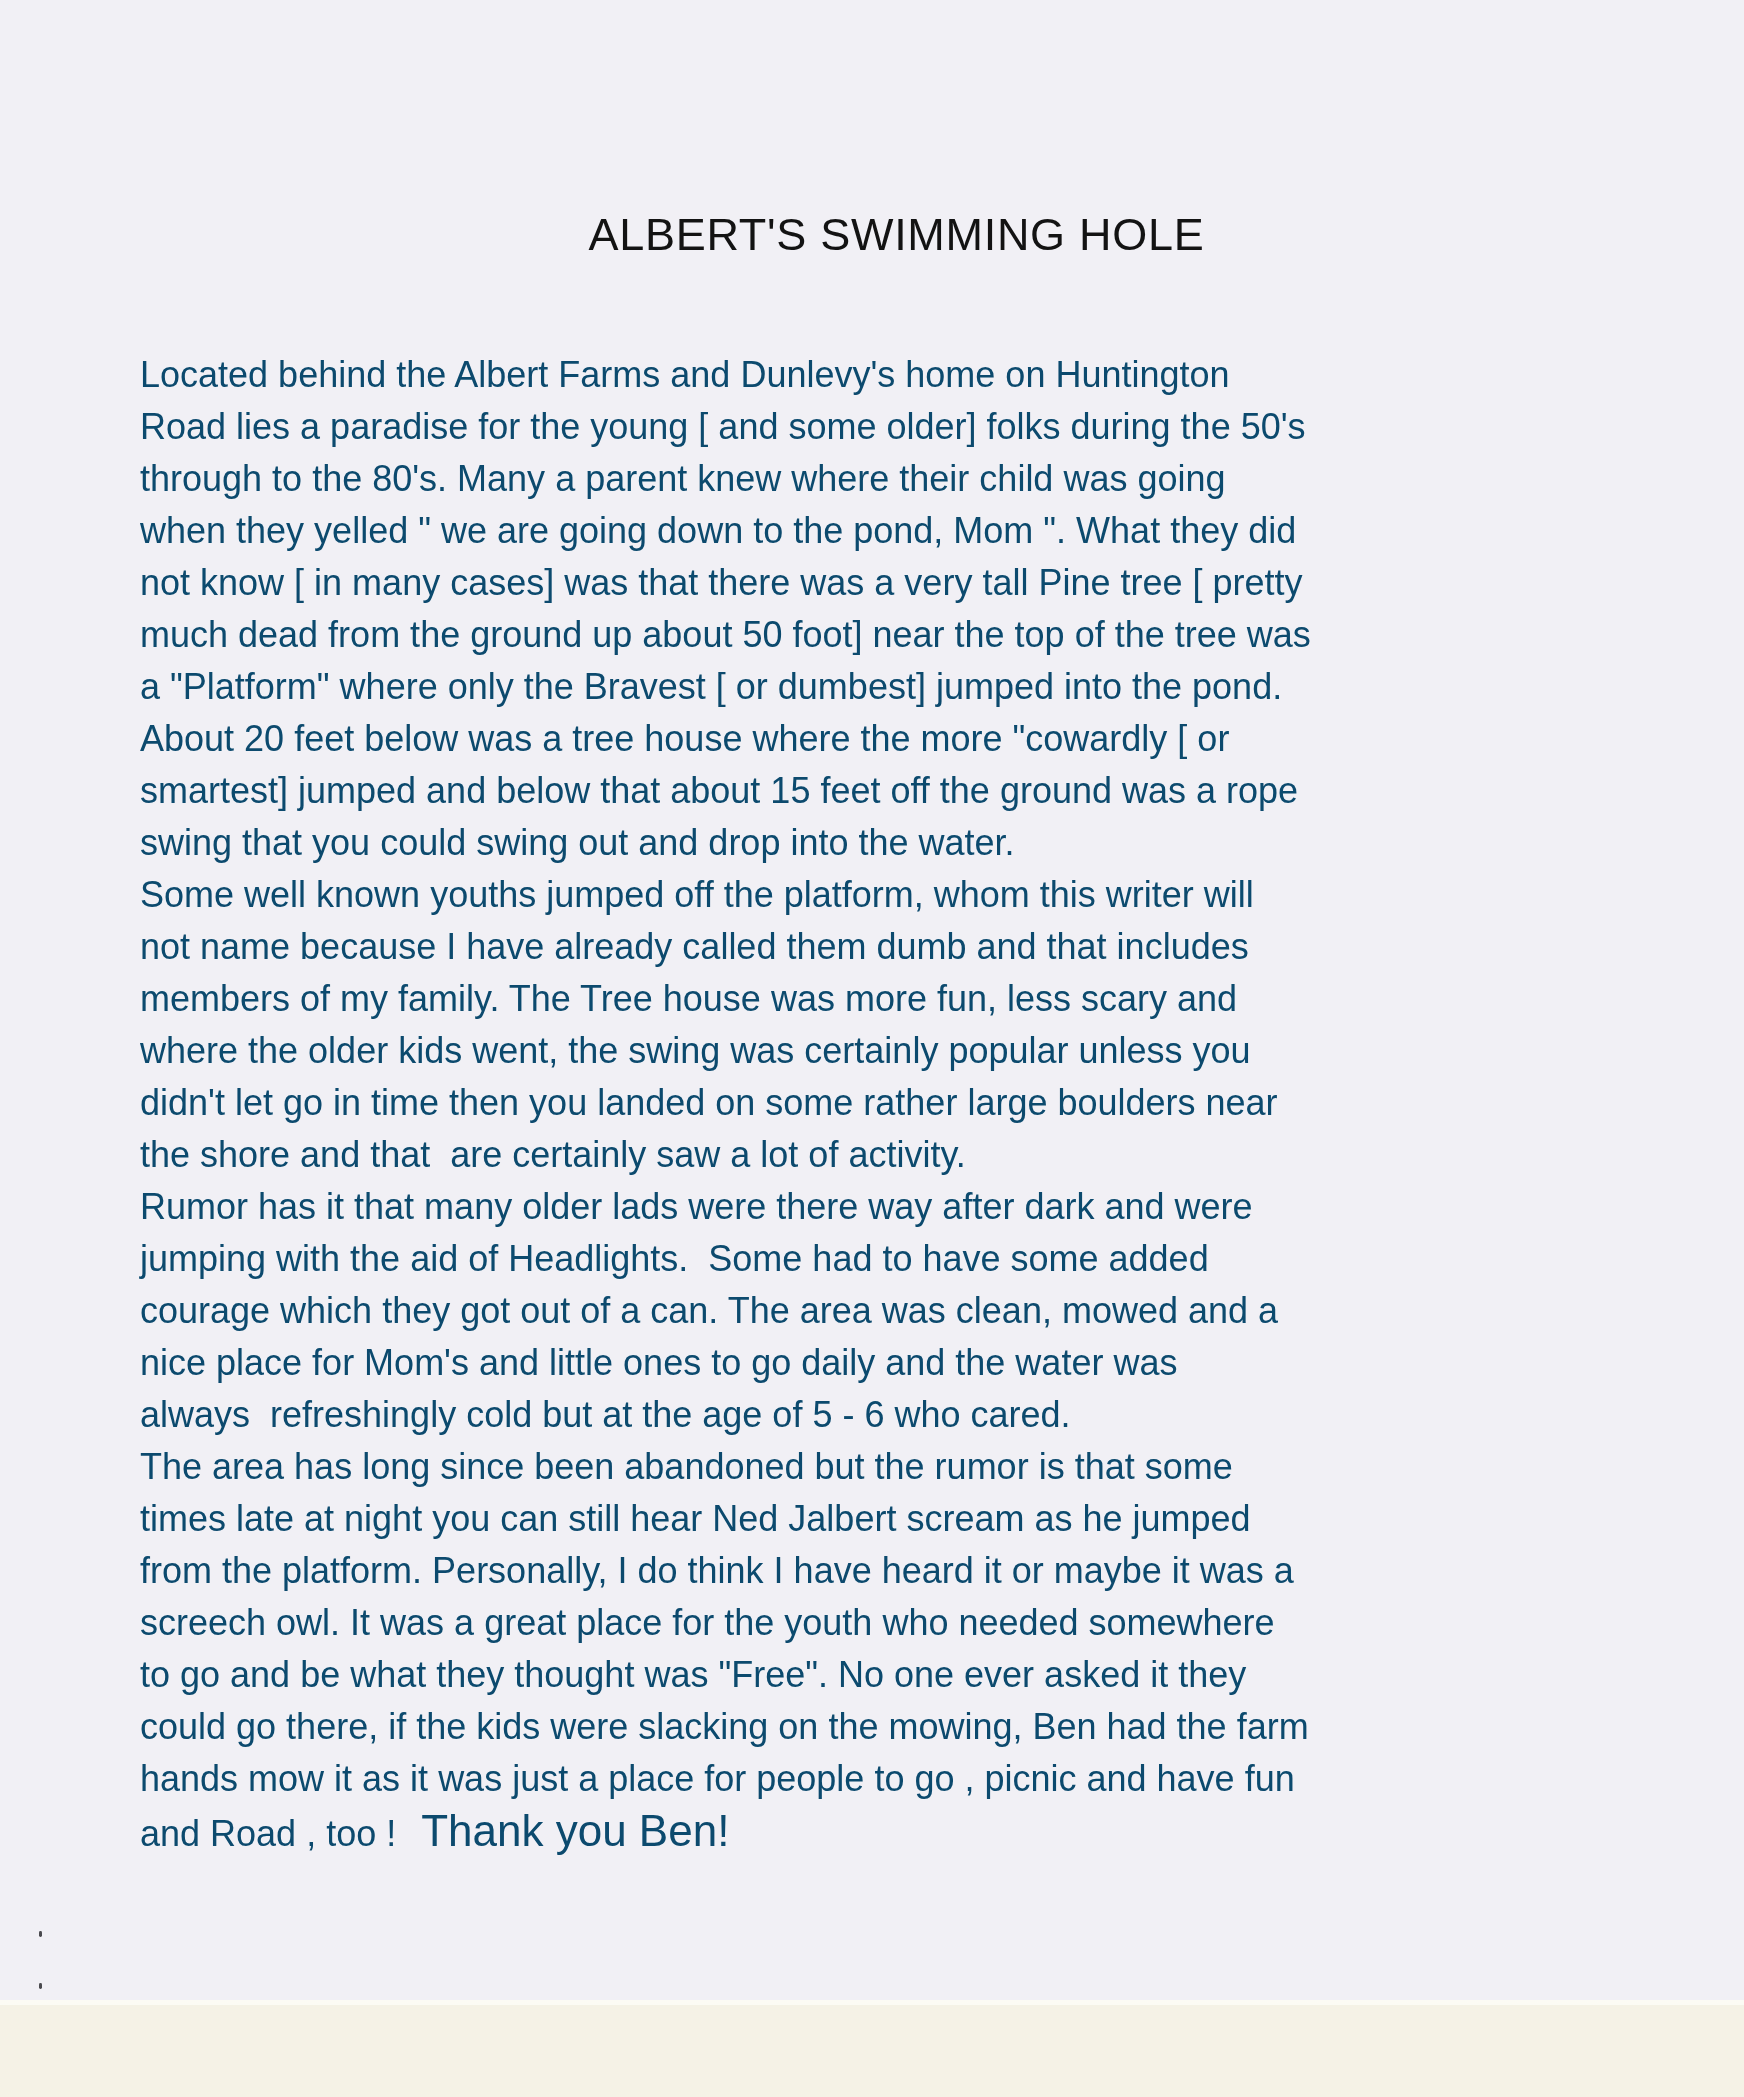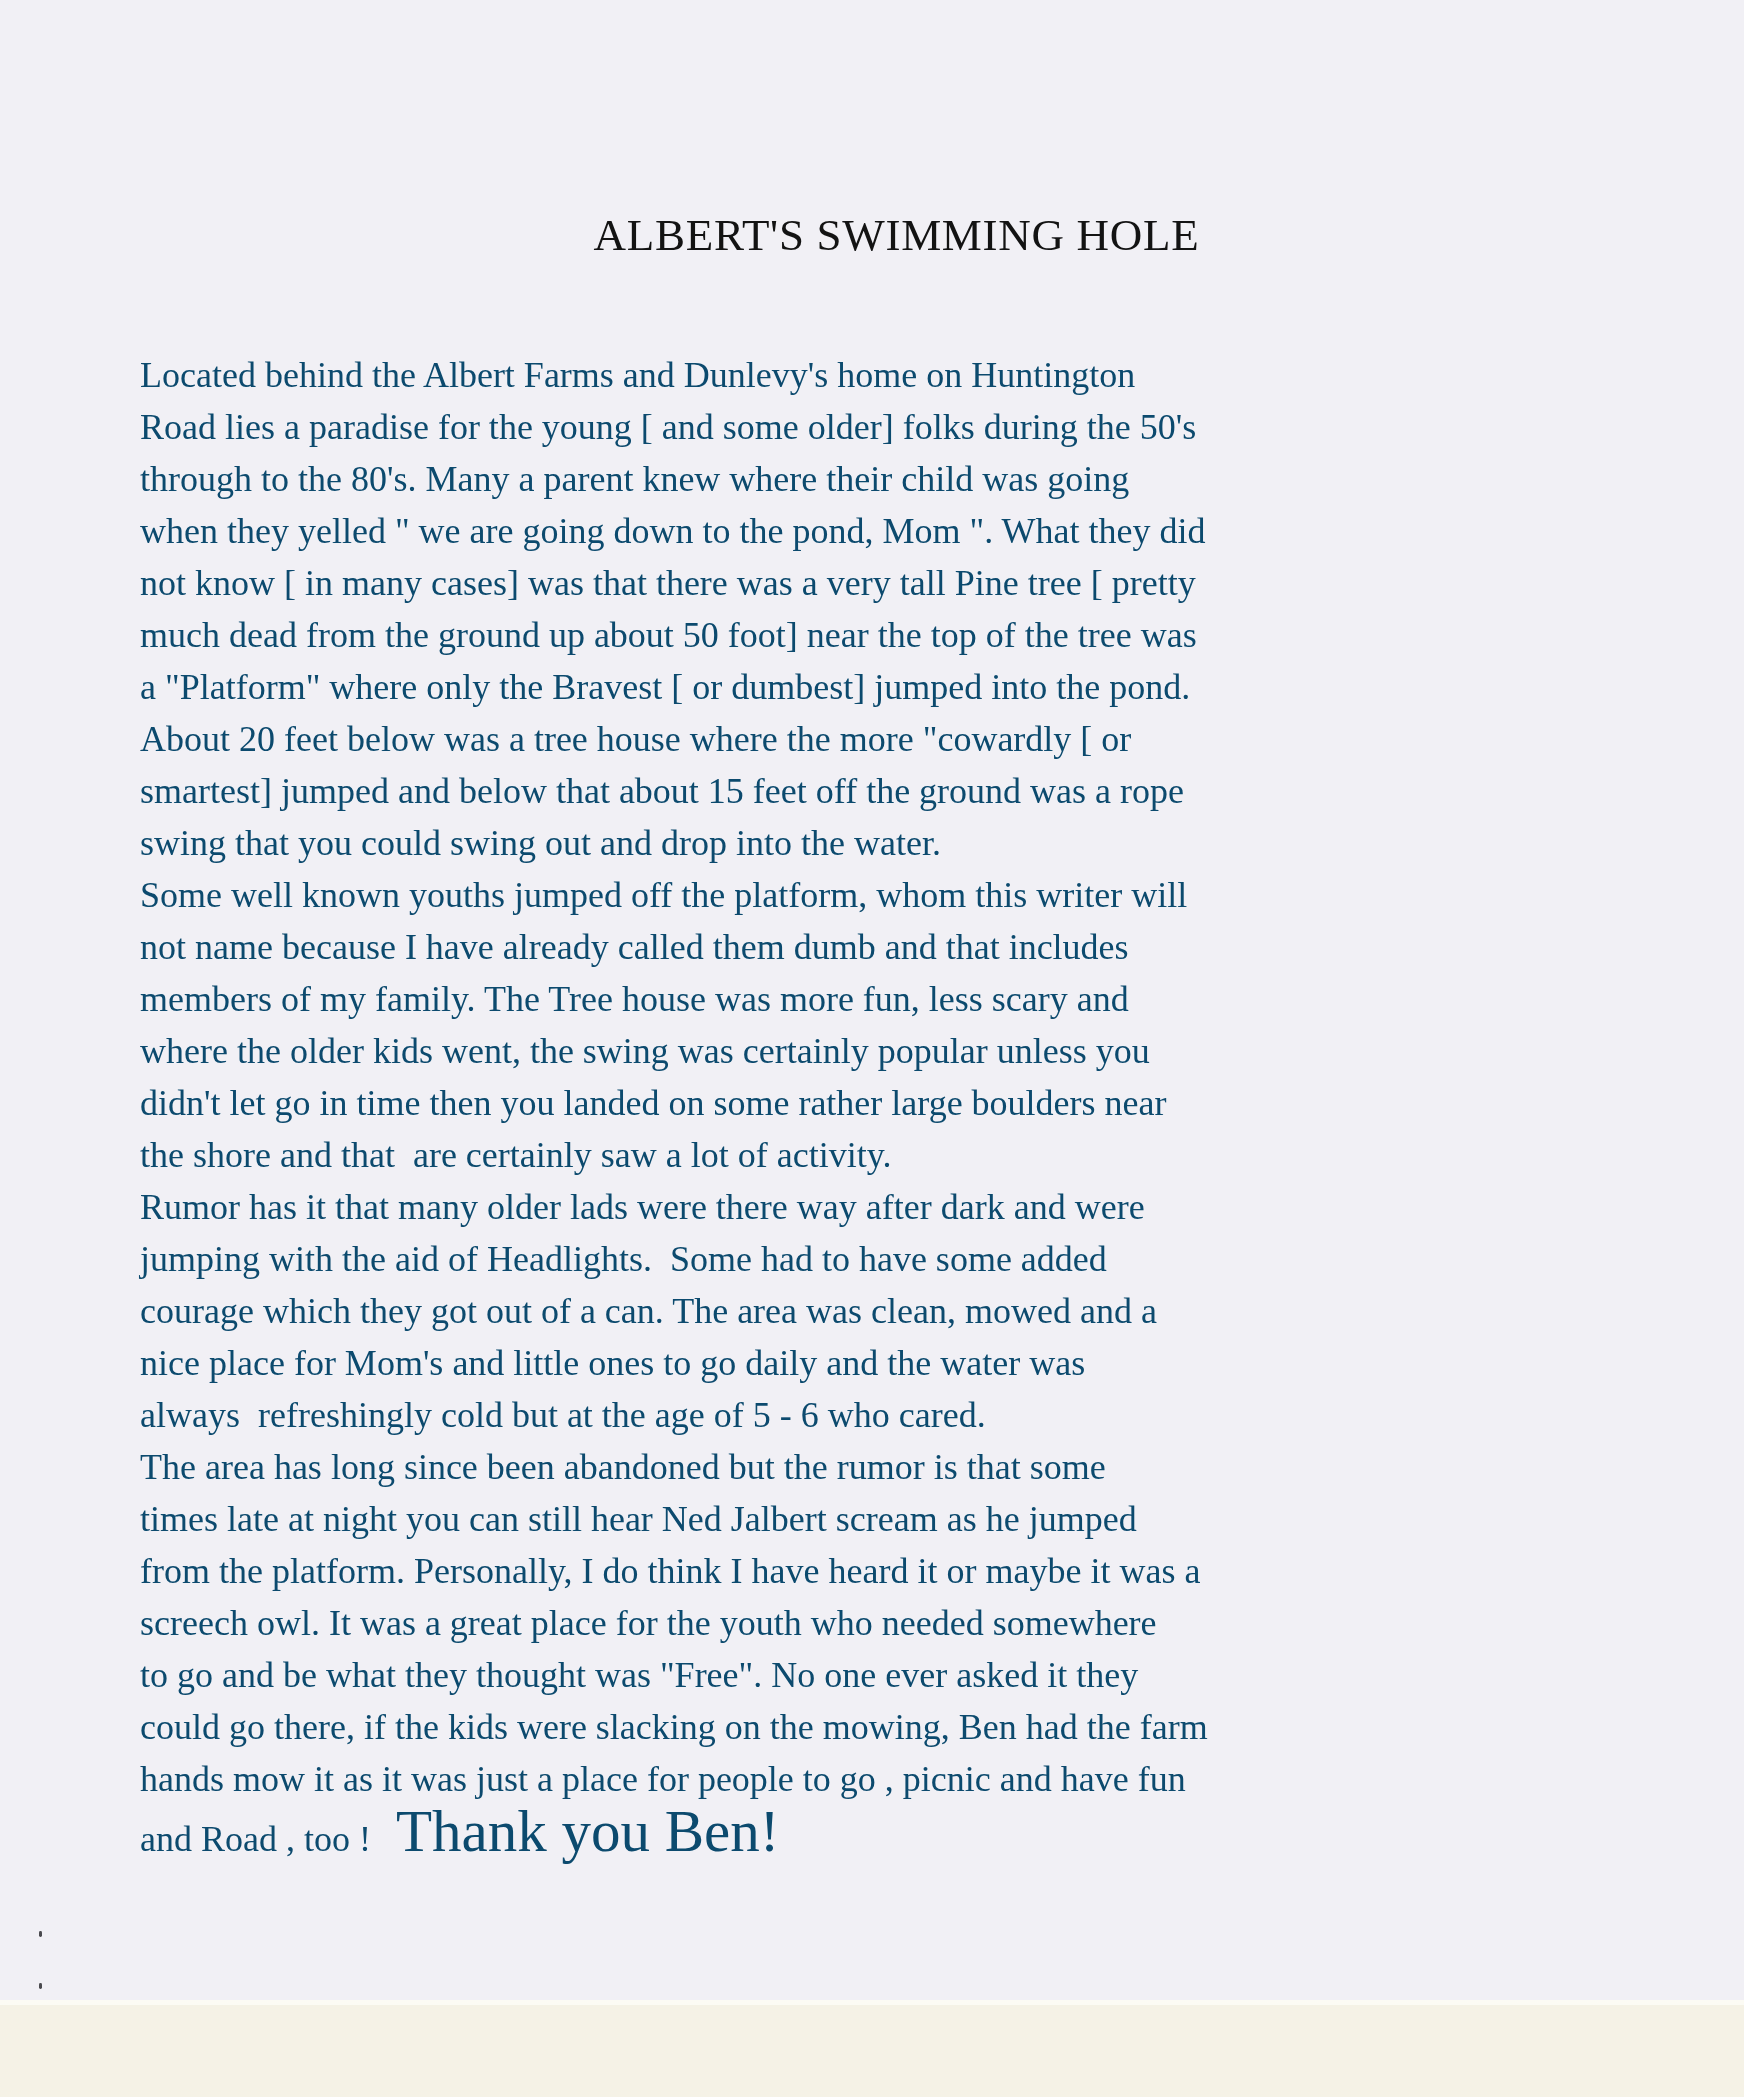--- a/index.html
+++ b/index.html
@@ -4,21 +4,21 @@
 <style>
   html, body { margin: 0; padding: 0; }
   body { background: #e8e7ec; }
 
   .page {
     position: relative;
     width: 1744px;
     height: 2097px;
     background: #f1f0f5;
     overflow: hidden;
-    font-family: Liberation Serif, serif;
+    font-family: Liberation Sans, sans-serif;
     color: #171717;
   }
 
   .title {
     position: absolute;
     top: 209px;
     left: 0;
     width: 100%;
     margin: 0;
     text-align: center;
@@ -41,21 +41,21 @@
 
   .body-lines {
     white-space: pre-wrap; 
   }
 
   .closing-line {
     white-space: nowrap;
   }
 
   .closing-big {
-    font-size: 59px;
+    font-size: 44px;
     margin-left: 25px;
   }
 
   
   .scanner-band {
     position: absolute;
     left: 0;
     bottom: 0;
     width: 100%;
     height: 97px;

